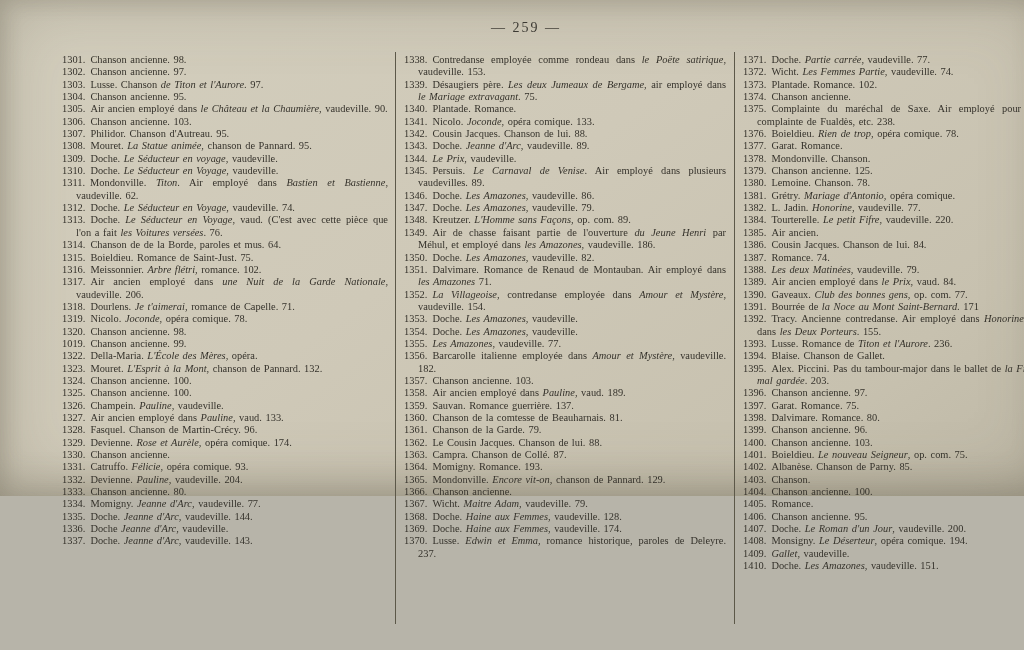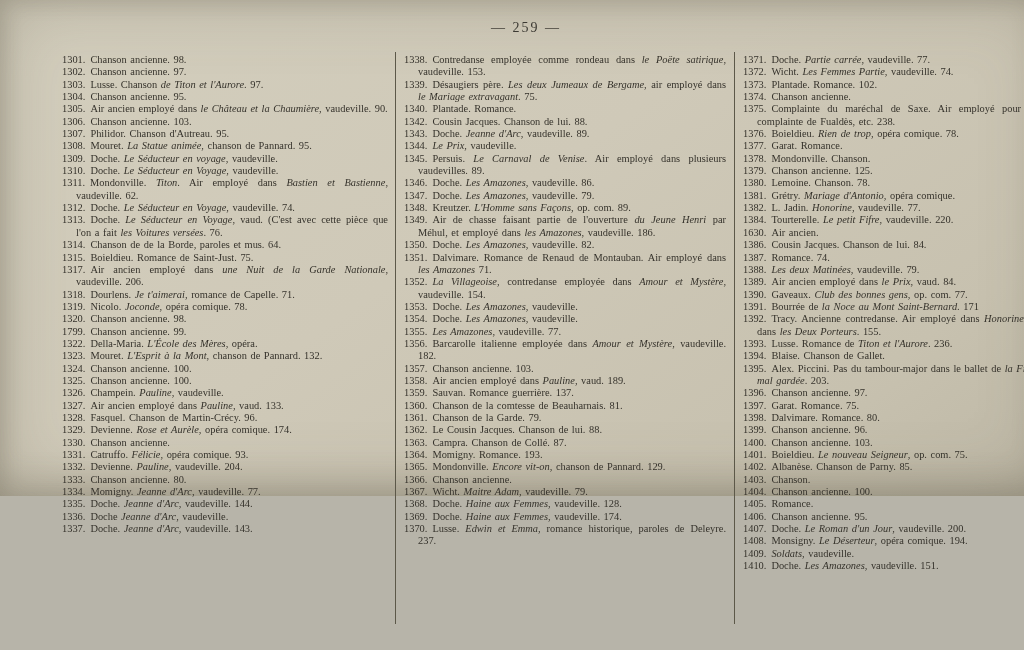--- a/index.html
+++ b/index.html
@@ -52,25 +52,26 @@
         <p class="entry"><span class="num">1306.</span>Chanson ancienne.  103.</p>
         <p class="entry"><span class="num">1307.</span>Philidor. Chanson d'Autreau.  95.</p>
         <p class="entry"><span class="num">1308.</span>Mouret. <i>La Statue animée</i>, chanson de Pannard.  95.</p>
         <p class="entry"><span class="num">1309.</span>Doche. <i>Le Séducteur en voyage</i>, vaudeville.</p>
         <p class="entry"><span class="num">1310.</span>Doche. <i>Le Séducteur en Voyage</i>, vaudeville.</p>
         <p class="entry"><span class="num">1311.</span>Mondonville. <i>Titon</i>. Air employé dans <i>Bastien et Bastienne</i>, vaudeville.  62.</p>
         <p class="entry"><span class="num">1312.</span>Doche. <i>Le Séducteur en Voyage</i>, vaudeville.  74.</p>
         <p class="entry"><span class="num">1313.</span>Doche. <i>Le Séducteur en Voyage</i>, vaud. (C'est avec cette pièce que l'on a fait <i>les Voitures versées</i>.  76.</p>
         <p class="entry"><span class="num">1314.</span>Chanson de de la Borde, paroles et mus.  64.</p>
         <p class="entry"><span class="num">1315.</span>Boieldieu. Romance de Saint-Just.  75.</p>
+        <p class="entry"><span class="num">1316.</span>Meissonnier. <i>Arbre flétri</i>, romance.  102.</p>
         <p class="entry"><span class="num">1317.</span>Air ancien employé dans <i>une Nuit de la Garde Nationale</i>, vaudeville.  206.</p>
         <p class="entry"><span class="num">1318.</span>Dourlens. <i>Je t'aimerai</i>, romance de Capelle. 71.</p>
         <p class="entry"><span class="num">1319.</span>Nicolo. <i>Joconde</i>, opéra comique.  78.</p>
         <p class="entry"><span class="num">1320.</span>Chanson ancienne.  98.</p>
-        <p class="entry"><span class="num">1799.</span>Chanson ancienne.  99.</p>
+        <p class="entry"><span class="num">1019.</span>Chanson ancienne.  99.</p>
         <p class="entry"><span class="num">1322.</span>Della-Maria. <i>L'École des Mères</i>, opéra.</p>
         <p class="entry"><span class="num">1323.</span>Mouret. <i>L'Esprit à la Mont</i>, chanson de Pannard.  132.</p>
         <p class="entry"><span class="num">1324.</span>Chanson ancienne.  100.</p>
         <p class="entry"><span class="num">1325.</span>Chanson ancienne.  100.</p>
         <p class="entry"><span class="num">1326.</span>Champein. <i>Pauline</i>, vaudeville.</p>
         <p class="entry"><span class="num">1327.</span>Air ancien employé dans <i>Pauline</i>, vaud.  133.</p>
         <p class="entry"><span class="num">1328.</span>Fasquel. Chanson de Martin-Crécy.  96.</p>
         <p class="entry"><span class="num">1329.</span>Devienne. <i>Rose et Aurèle</i>, opéra comique. 174.</p>
         <p class="entry"><span class="num">1330.</span>Chanson ancienne.</p>
         <p class="entry"><span class="num">1331.</span>Catruffo. <i>Félicie</i>, opéra comique.  93.</p>
@@ -79,20 +80,21 @@
         <p class="entry"><span class="num">1334.</span>Momigny. <i>Jeanne d'Arc</i>, vaudeville.  77.</p>
         <p class="entry"><span class="num">1335.</span>Doche. <i>Jeanne d'Arc</i>, vaudeville.  144.</p>
         <p class="entry"><span class="num">1336.</span>Doche  <i>Jeanne d'Arc</i>, vaudeville.</p>
         <p class="entry"><span class="num">1337.</span>Doche. <i>Jeanne d'Arc</i>, vaudeville.  143.</p>
       </div>
     <div class="divider"></div>
     <div class="col col-2">
         <p class="entry"><span class="num">1338.</span>Contredanse employée comme rondeau dans <i>le Poëte satirique</i>, vaudeville.  153.</p>
         <p class="entry"><span class="num">1339.</span>Désaugiers père. <i>Les deux Jumeaux de Bergame</i>, air employé dans <i>le Mariage extravagant</i>.  75.</p>
         <p class="entry"><span class="num">1340.</span>Plantade. Romance.</p>
+        <p class="entry"><span class="num">1341.</span>Nicolo. <i>Joconde</i>, opéra comique.  133.</p>
         <p class="entry"><span class="num">1342.</span>Cousin Jacques. Chanson de lui.  88.</p>
         <p class="entry"><span class="num">1343.</span>Doche. <i>Jeanne d'Arc</i>, vaudeville.  89.</p>
         <p class="entry"><span class="num">1344.</span><i>Le Prix</i>, vaudeville.</p>
         <p class="entry"><span class="num">1345.</span>Persuis. <i>Le Carnaval de Venise</i>. Air employé dans plusieurs vaudevilles.  89.</p>
         <p class="entry"><span class="num">1346.</span>Doche. <i>Les Amazones</i>, vaudeville.  86.</p>
         <p class="entry"><span class="num">1347.</span>Doche. <i>Les Amazones</i>, vaudeville.  79.</p>
         <p class="entry"><span class="num">1348.</span>Kreutzer. <i>L'Homme sans Façons</i>, op. com. 89.</p>
         <p class="entry"><span class="num">1349.</span>Air de chasse faisant partie de l'ouverture <i>du Jeune Henri</i> par Méhul, et employé dans <i>les Amazones</i>, vaudeville.  186.</p>
         <p class="entry"><span class="num">1350.</span>Doche. <i>Les Amazones</i>, vaudeville.  82.</p>
         <p class="entry"><span class="num">1351.</span>Dalvimare. Romance de Renaud de Montauban. Air employé dans <i>les Amazones</i>  71.</p>
@@ -124,21 +126,21 @@
         <p class="entry"><span class="num">1374.</span>Chanson ancienne.</p>
         <p class="entry"><span class="num">1375.</span>Complainte du maréchal de Saxe. Air employé pour la complainte de Fualdès, etc.  238.</p>
         <p class="entry"><span class="num">1376.</span>Boieldieu. <i>Rien de trop</i>, opéra comique.  78.</p>
         <p class="entry"><span class="num">1377.</span>Garat. Romance.</p>
         <p class="entry"><span class="num">1378.</span>Mondonville. Chanson.</p>
         <p class="entry"><span class="num">1379.</span>Chanson ancienne.  125.</p>
         <p class="entry"><span class="num">1380.</span>Lemoine. Chanson.  78.</p>
         <p class="entry"><span class="num">1381.</span>Grétry. <i>Mariage d'Antonio</i>, opéra comique.</p>
         <p class="entry"><span class="num">1382.</span>L. Jadin. <i>Honorine</i>, vaudeville.  77.</p>
         <p class="entry"><span class="num">1384.</span>Tourterelle. <i>Le petit Fifre</i>, vaudeville.  220.</p>
-        <p class="entry"><span class="num">1630.</span>Air ancien.</p>
+        <p class="entry"><span class="num">1385.</span>Air ancien.</p>
         <p class="entry"><span class="num">1386.</span>Cousin Jacques. Chanson de lui.  84.</p>
         <p class="entry"><span class="num">1387.</span>Romance.  74.</p>
         <p class="entry"><span class="num">1388.</span><i>Les deux Matinées</i>, vaudeville.  79.</p>
         <p class="entry"><span class="num">1389.</span>Air ancien employé dans <i>le Prix</i>, vaud.  84.</p>
         <p class="entry"><span class="num">1390.</span>Gaveaux. <i>Club des bonnes gens</i>, op. com.  77.</p>
         <p class="entry"><span class="num">1391.</span>Bourrée de <i>la Noce au Mont Saint-Bernard</i>. 171</p>
         <p class="entry"><span class="num">1392.</span>Tracy. Ancienne contredanse. Air employé dans <i>Honorine</i> et dans <i>les Deux Porteurs</i>.  155.</p>
         <p class="entry"><span class="num">1393.</span>Lusse. Romance de <i>Titon et l'Aurore</i>.  236.</p>
         <p class="entry"><span class="num">1394.</span>Blaise. Chanson de Gallet.</p>
         <p class="entry"><span class="num">1395.</span>Alex. Piccini. Pas du tambour-major dans le ballet de <i>la Fille mal gardée</i>.  203.</p>
@@ -148,17 +150,17 @@
         <p class="entry"><span class="num">1399.</span>Chanson ancienne.  96.</p>
         <p class="entry"><span class="num">1400.</span>Chanson ancienne.  103.</p>
         <p class="entry"><span class="num">1401.</span>Boieldieu. <i>Le nouveau Seigneur</i>, op. com.  75.</p>
         <p class="entry"><span class="num">1402.</span>Albanèse. Chanson de Parny.  85.</p>
         <p class="entry"><span class="num">1403.</span>Chanson.</p>
         <p class="entry"><span class="num">1404.</span>Chanson ancienne.  100.</p>
         <p class="entry"><span class="num">1405.</span>Romance.</p>
         <p class="entry"><span class="num">1406.</span>Chanson ancienne.  95.</p>
         <p class="entry"><span class="num">1407.</span>Doche. <i>Le Roman d'un Jour</i>, vaudeville.  200.</p>
         <p class="entry"><span class="num">1408.</span>Monsigny. <i>Le Déserteur</i>, opéra comique.  194.</p>
-        <p class="entry"><span class="num">1409.</span><i>Soldats</i>, vaudeville.</p>
+        <p class="entry"><span class="num">1409.</span><i>Gallet</i>, vaudeville.</p>
         <p class="entry"><span class="num">1410.</span>Doche. <i>Les Amazones</i>, vaudeville.  151.</p>
       </div>
   </div>
 </div>
 
 </body></html>

